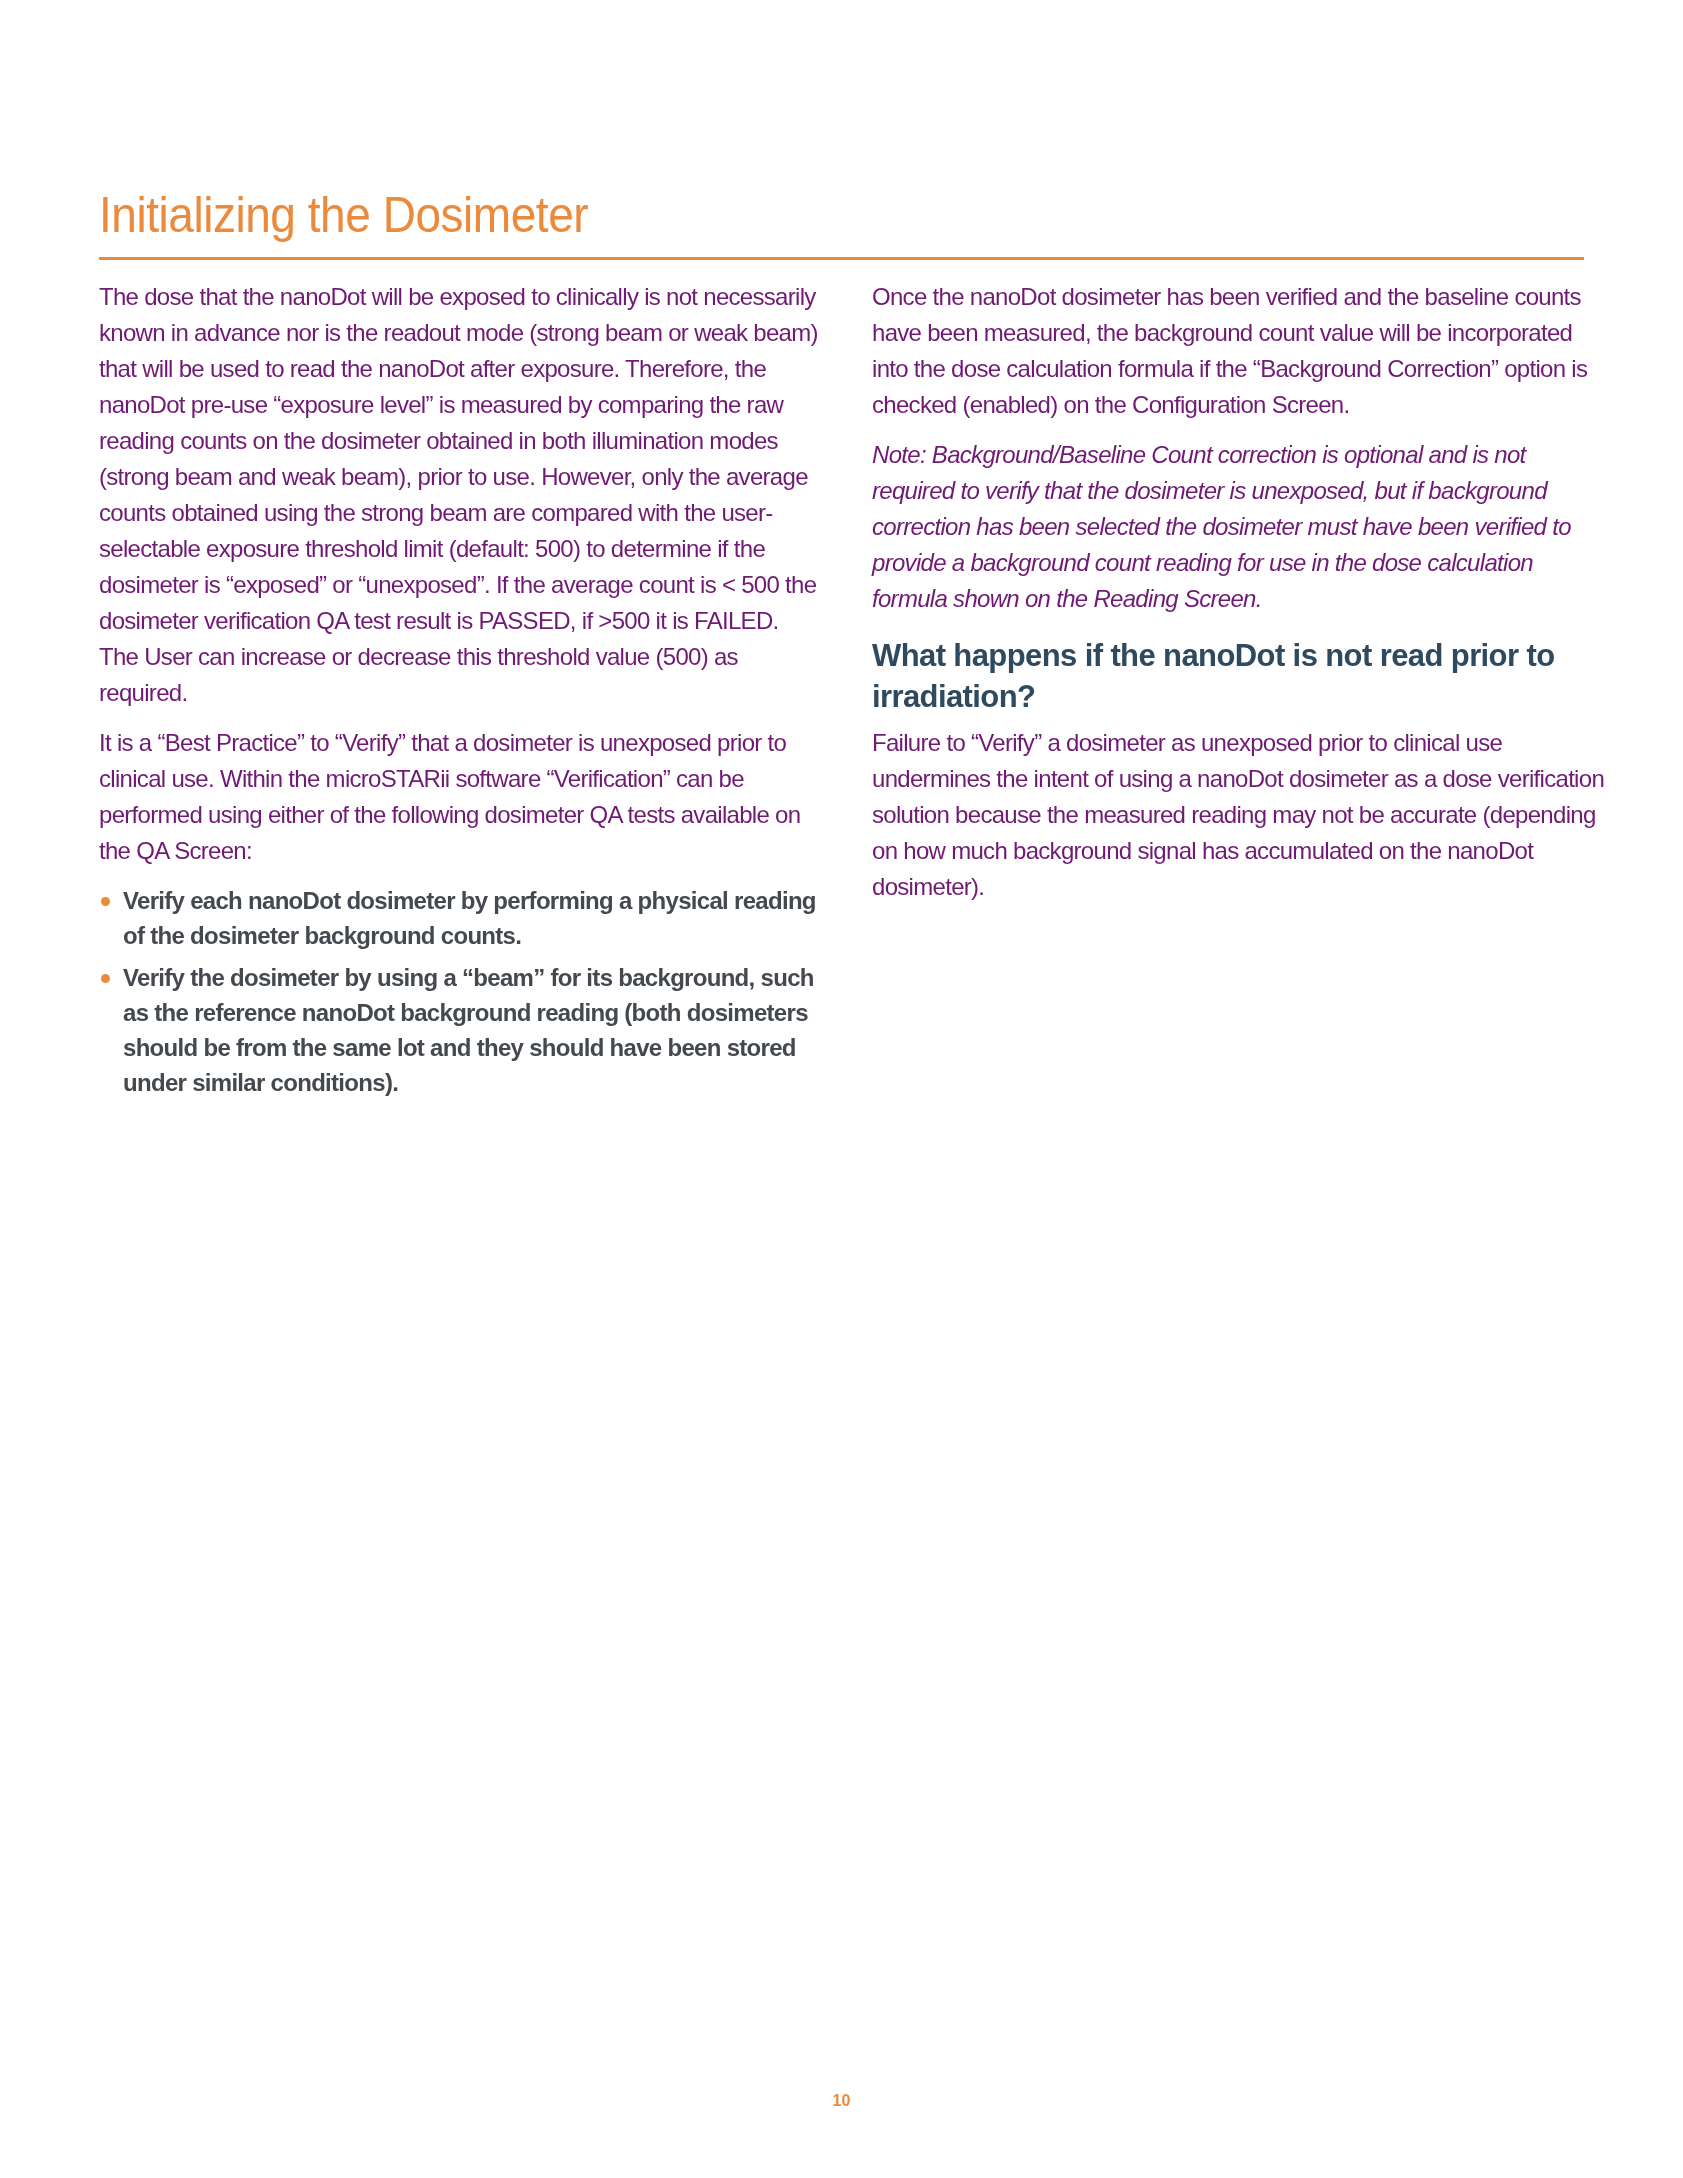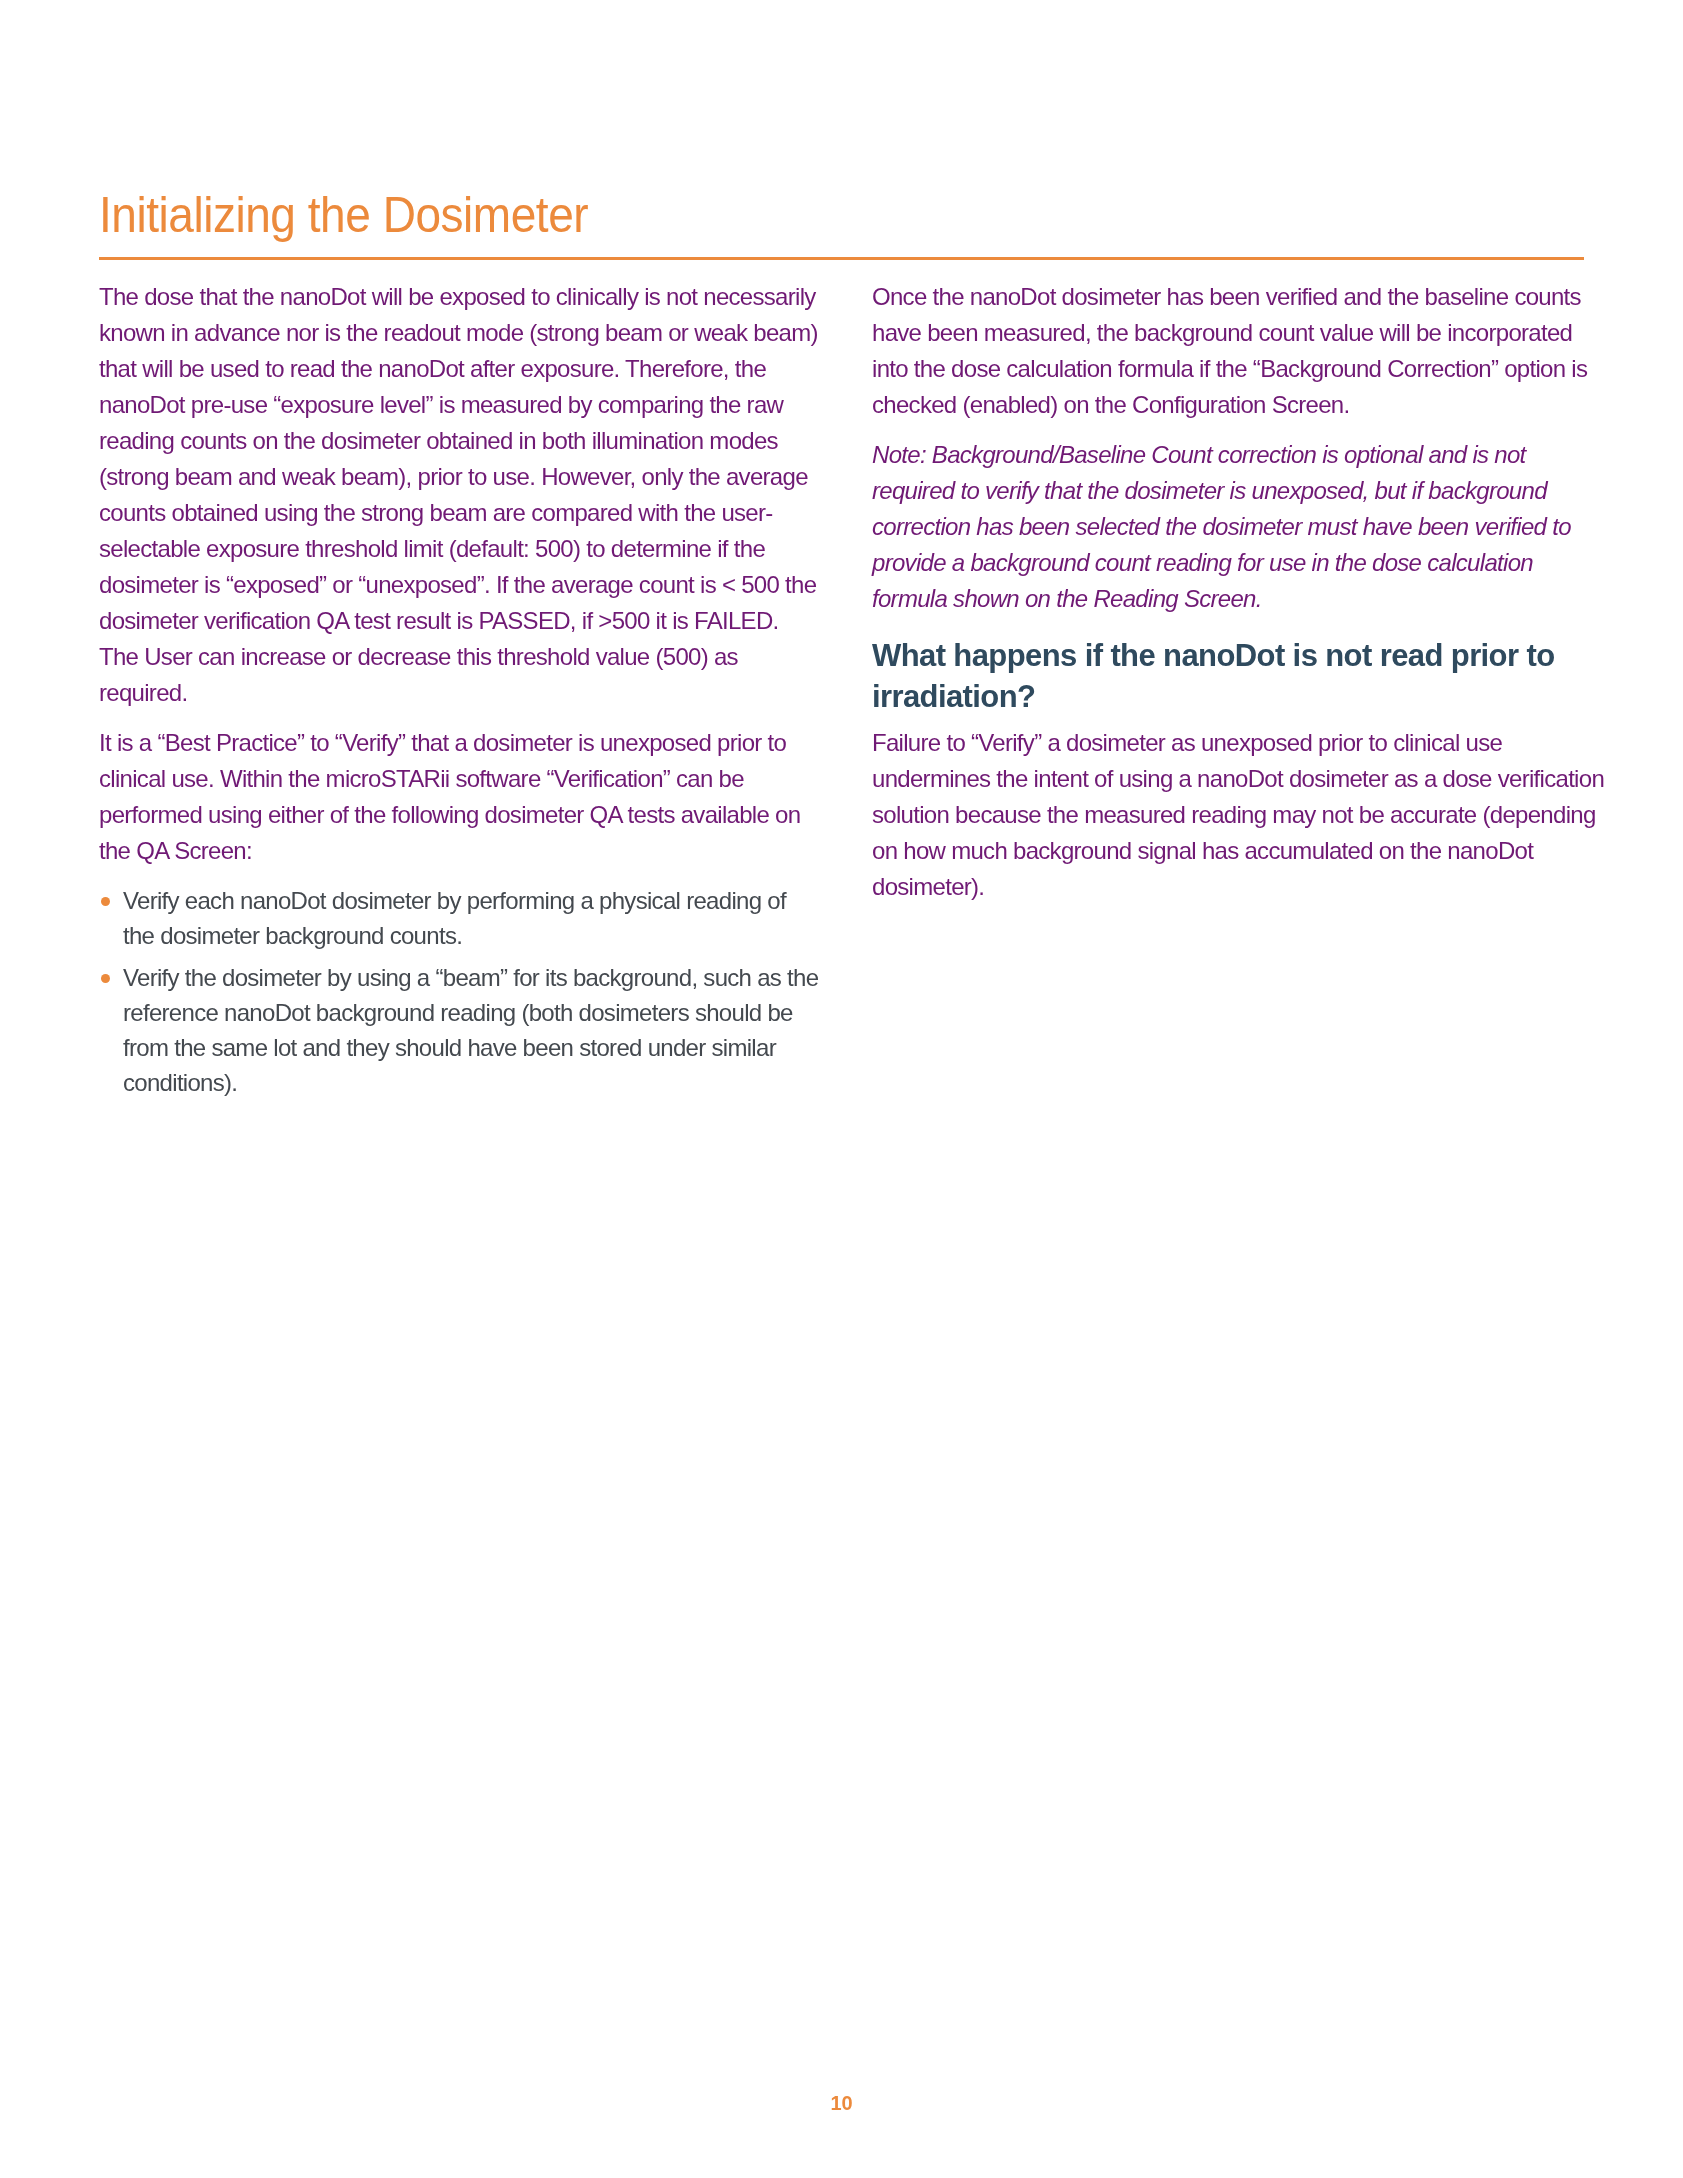--- a/index.html
+++ b/index.html
@@ -11,26 +11,26 @@
     transform:scaleX(0.92); transform-origin:left top; white-space:nowrap; }
   .title-rule { position:absolute; left:99px; top:257px; width:1485px; height:3px; background:#ec8a3c; }
   .col { position:absolute; top:279px; }
   .col-left { left:99px; width:723px; }
   .col-right { left:872px; width:733px; }
   .h2 { margin:0 0 8px 0; font-weight:bold; font-size:31px; line-height:41px; color:#2f4a5e;
     letter-spacing:-0.6px; transform-origin:left top; }
   .p { margin:0 0 14px 0; font-size:24px; line-height:36px; color:#701a75; letter-spacing:-0.7px; }
   .p.italic { font-style:italic; }
   .sp-before { margin-top:18px; }
-  ul.bullets { list-style:none; margin:4px 0 0 0; padding:0; }
+  ul.bullets { list-style:none; margin:4px 0 0 0; padding:0;font-weight:bold; }
   ul.bullets li { position:relative; padding-left:24px; font-size:24px; line-height:35px;
     color:#44494f; letter-spacing:-0.7px; margin-bottom:7px; }
   ul.bullets li .dot { position:absolute; left:2px; top:14px; width:9px; height:9px; border-radius:50%; background:#ec8a3c; }
   .page-number { position:absolute; left:0; width:1683px; top:2092px; text-align:center;
-    font-size:20px; font-weight:bold; color:#ec8a3c; }
+    font-size:16px; font-weight:bold; color:#ec8a3c; }
 </style>
 </head>
 <body>
 
 <h1 class="page-title">Initializing the Dosimeter</h1>
 <div class="title-rule"></div>
 
 <div class="col col-left">
   <p class="p">The dose that the nanoDot will be exposed to clinically is not necessarily known in advance nor is the readout mode (strong beam or weak beam) that will be used to read the nanoDot after exposure. Therefore, the nanoDot pre-use “exposure level” is measured by comparing the raw reading counts on the dosimeter obtained in both illumination modes (strong beam and weak beam), prior to use. However, only the average counts obtained using the strong beam are compared with the user- selectable exposure threshold limit (default: 500) to determine if the dosimeter is “exposed” or “unexposed”. If the average count is &lt; 500 the dosimeter verification QA test result is PASSED, if &gt;500 it is FAILED. The User can increase or decrease this threshold value (500) as required.</p>
   <p class="p">It is a “Best Practice” to “Verify” that a dosimeter is unexposed prior to clinical use. Within the microSTARii software “Verification” can be performed using either of the following dosimeter QA tests available on the QA Screen:</p>

